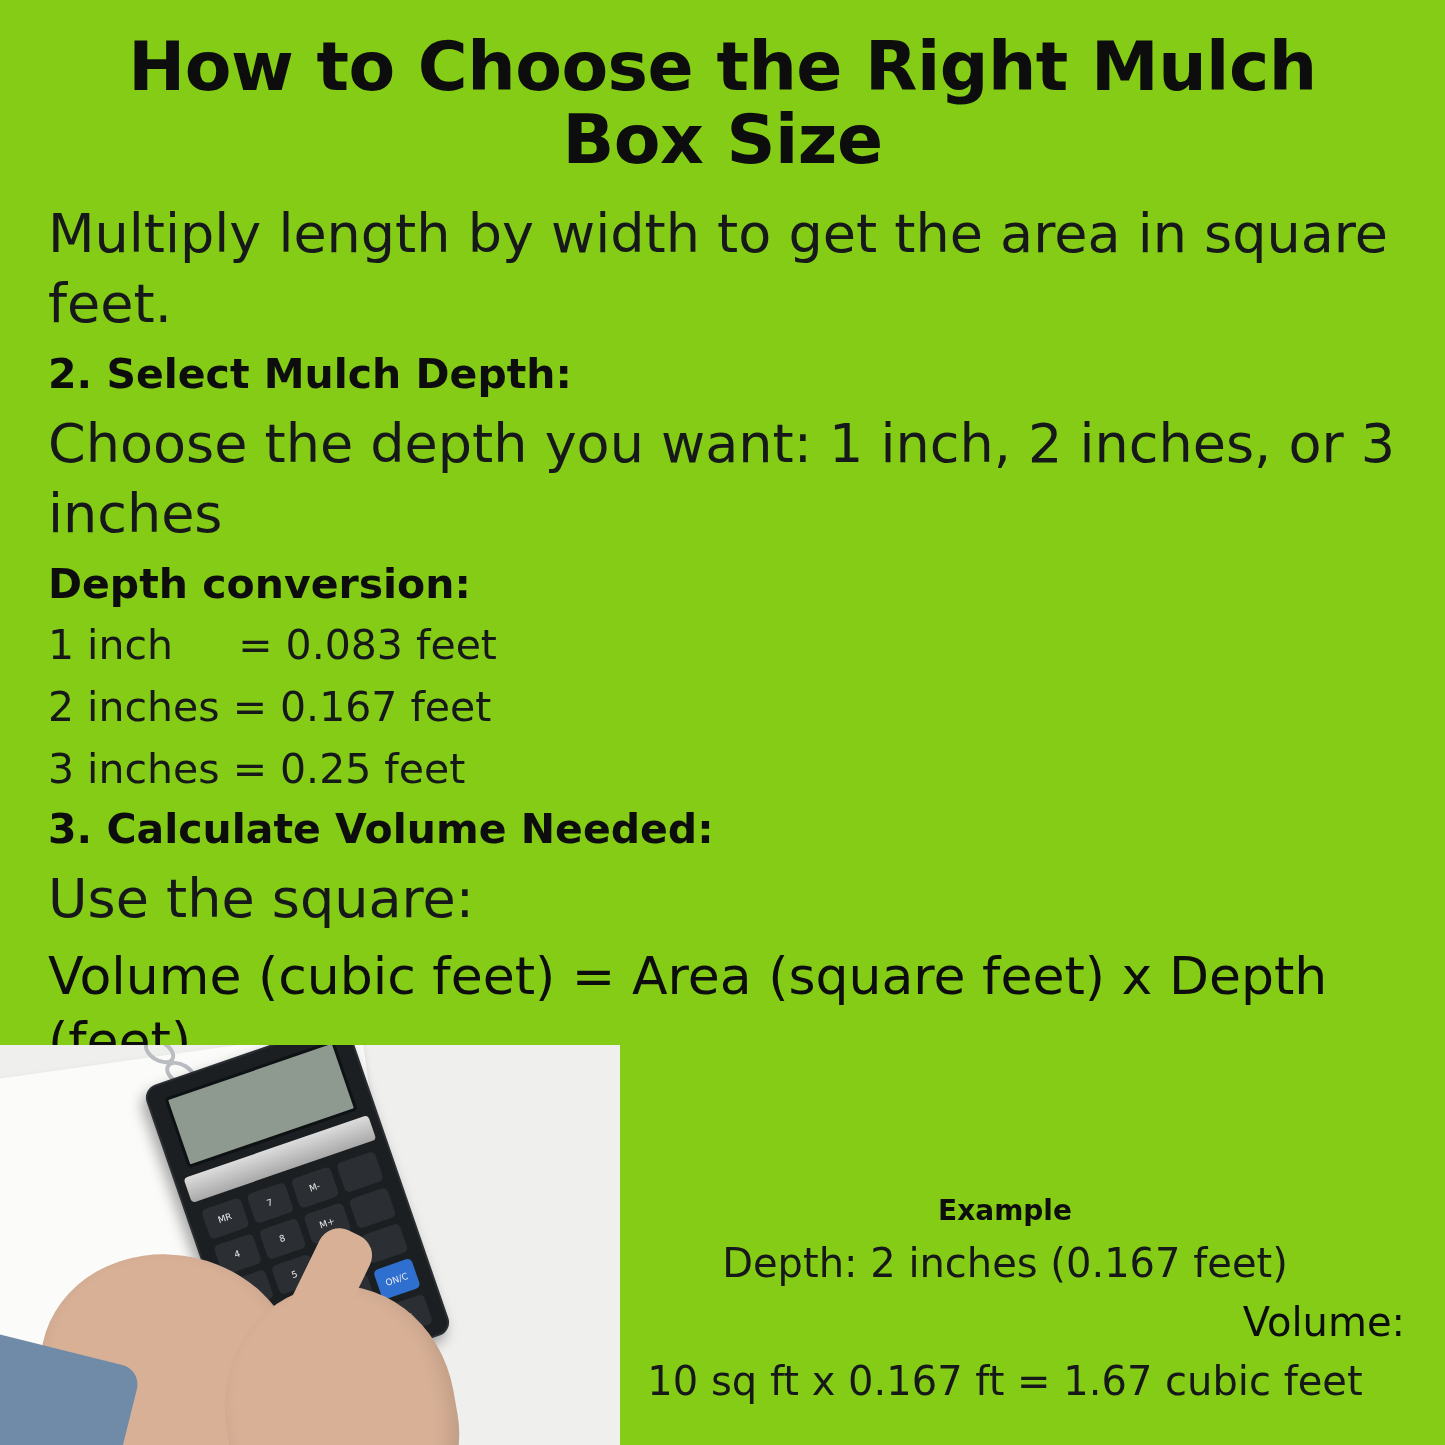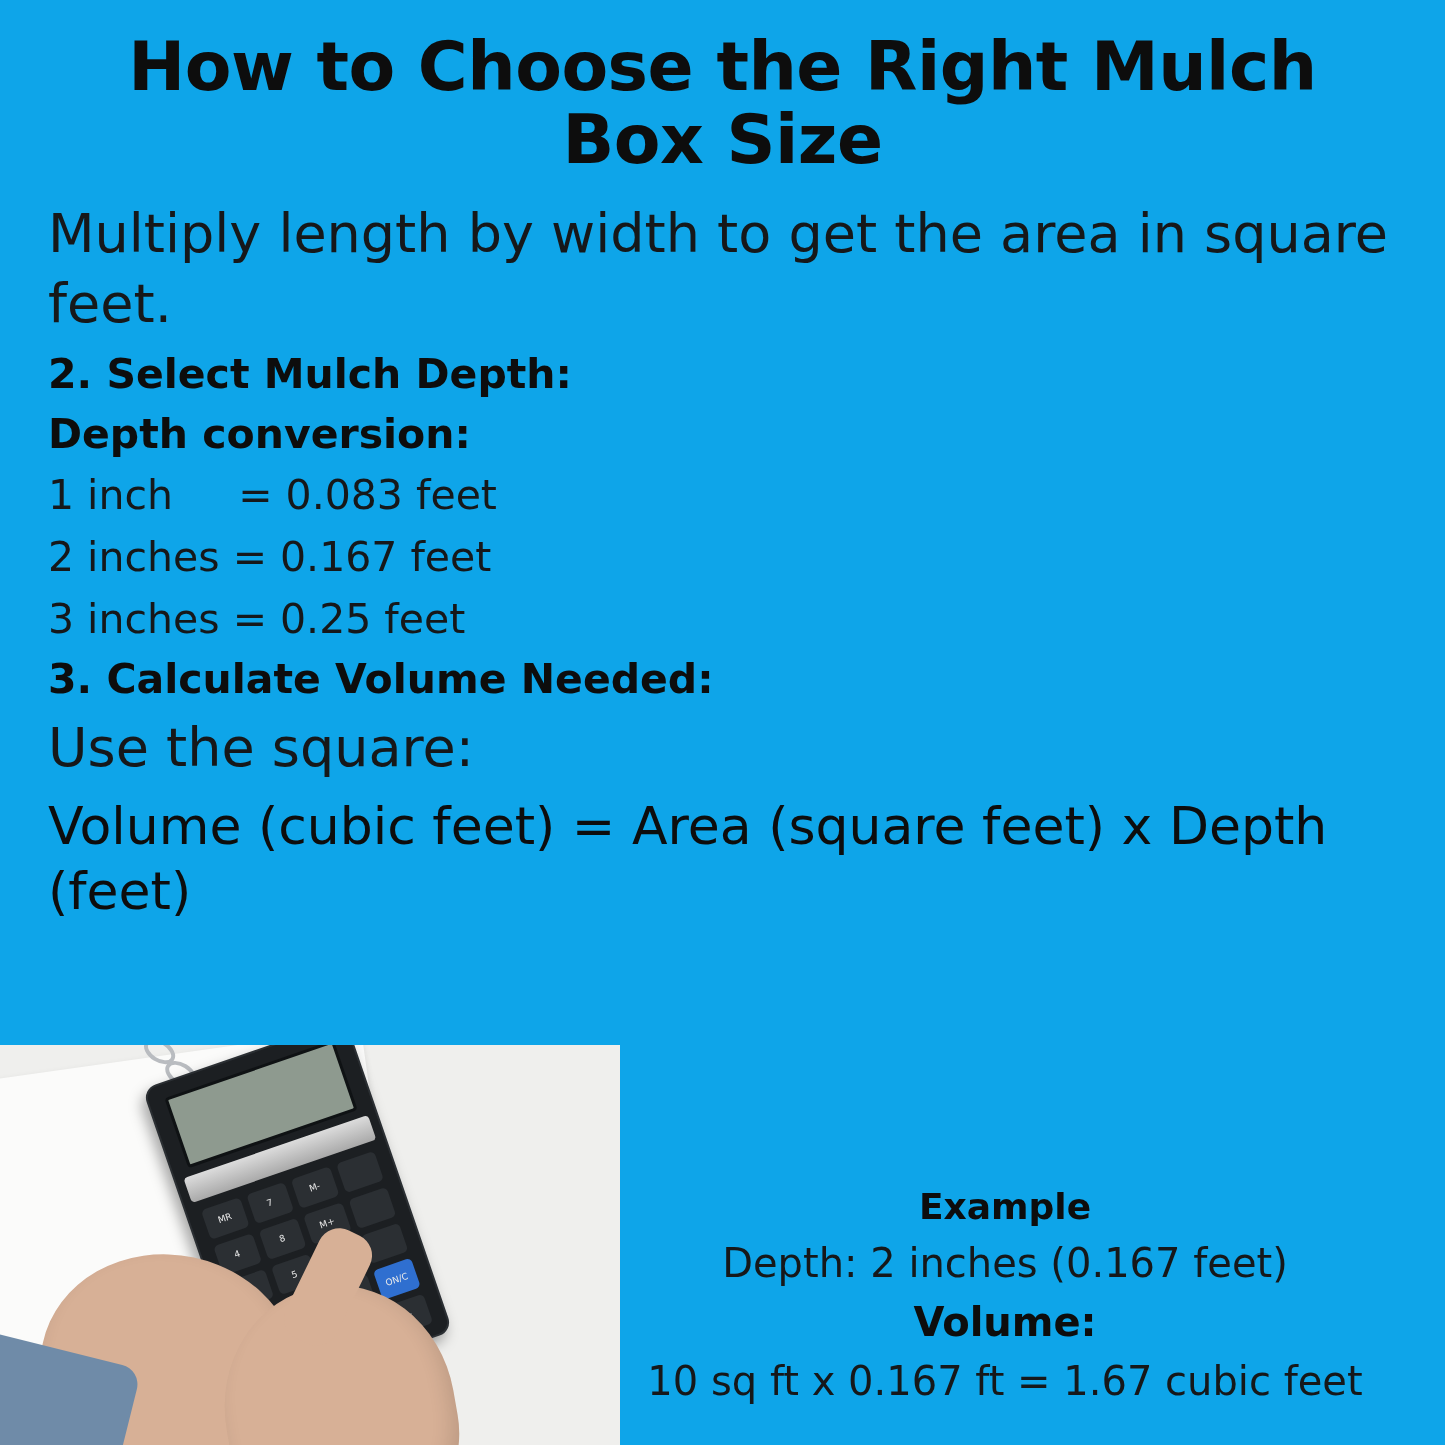--- a/index.html
+++ b/index.html
@@ -7,21 +7,21 @@
     width: 1445px;
     height: 1445px;
     background: #f4f4f4;
     font-family: "DejaVu Sans", sans-serif;
     overflow: hidden;
   }
   .page {
     position: relative;
     width: 1445px;
     height: 1445px;
-    background: #0ea5e9;
+    background: #84cc16;
     padding: 30px 48px 0 48px;
   }
   h1.title {
     font-size: 68px;
     line-height: 1.08;
     font-weight: bold;
     text-align: center;
     color: #0d0d0d;
     letter-spacing: -0.5px;
     margin-bottom: 22px;
@@ -64,36 +64,37 @@
   }
   
   .example {
     position: absolute;
     right: 40px;
     bottom: 28px;
     width: 800px;
     text-align: center;
   }
   .example .ex-title {
-    font-size: 36px;
+    font-size: 28px;
     font-weight: bold;
     color: #0d0d0d;
     margin-bottom: 12px;
   }
   .example .ex-line {
     font-size: 40px;
     color: #16181a;
     margin-bottom: 12px;
     line-height: 1.2;
   }
   .example .ex-sub {
     font-size: 40px;
-    font-weight: bold;
+    font-weight: normal;
     color: #0d0d0d;
     margin-bottom: 12px;
+    text-align: right;
   }
   
   .photo {
     position: absolute;
     left: 0;
     bottom: 0;
     width: 620px;
     height: 400px;
     overflow: hidden;
   }
@@ -222,20 +223,21 @@
 </head>
 <body>
 
 <div class="page">
 
   <h1 class="title">How to Choose the Right Mulch Box Size</h1>
 
   <div class="step-body">Multiply length by width to get the area in square feet.</div>
 
   <div class="step-head">2. Select Mulch Depth:</div>
+  <div class="step-body">Choose the depth you want: 1 inch, 2 inches, or 3 inches</div>
 
   <div class="step-head">Depth conversion:</div>
   <div class="conv-row">1 inch     = 0.083 feet</div>
   <div class="conv-row">2 inches = 0.167 feet</div>
   <div class="conv-row">3 inches = 0.25 feet</div>
 
   <div class="step-head">3. Calculate Volume Needed:</div>
   <div class="step-body">Use the square:</div>
   <div class="formula">Volume (cubic feet) = Area (square feet) x Depth (feet)</div>
 

